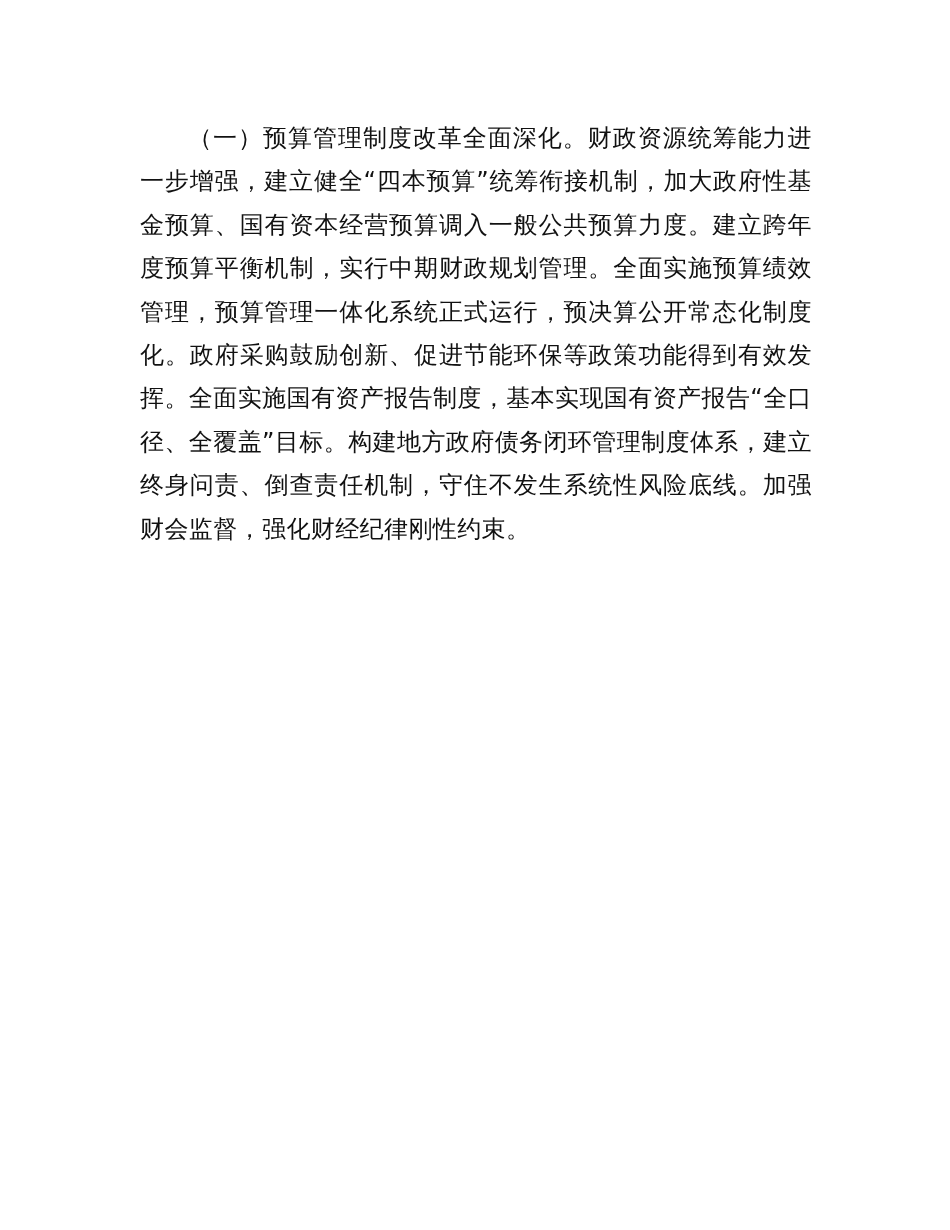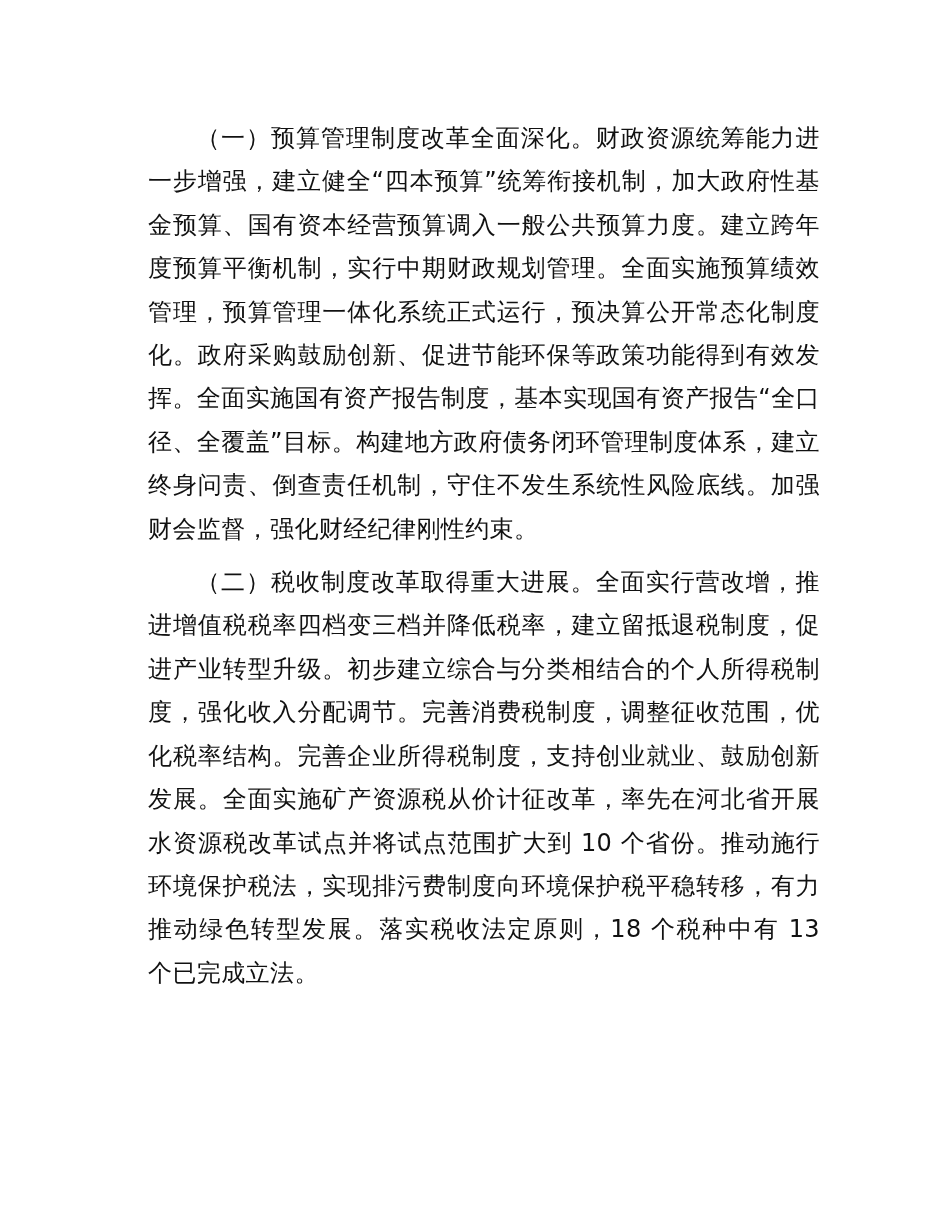--- a/index.html
+++ b/index.html
@@ -8,21 +8,21 @@
       background: #ffffff;
     }
     body {
       width: 950px;
       height: 1230px;
       position: relative;
       overflow: hidden;
     }
     .page {
       position: absolute;
-      left: 148px;
+      left: 140px;
       top: 117px;
       width: 672px;
     }
     .para {
       margin: 0 0 10px 0;
       padding: 0;
       font-family: "DejaVu Sans", sans-serif;
       font-size: 24px;
       line-height: 43.4px;
       color: #111111;
@@ -31,14 +31,13 @@
       text-justify: inter-character;
       letter-spacing: 0.4px;
       word-break: break-all;
     }
   </style>
 </head>
 <body>
 
 <div class="page">
   <p class="para">（一）预算管理制度改革全面深化。财政资源统筹能力进一步增强，建立健全“四本预算”统筹衔接机制，加大政府性基金预算、国有资本经营预算调入一般公共预算力度。建立跨年度预算平衡机制，实行中期财政规划管理。全面实施预算绩效管理，预算管理一体化系统正式运行，预决算公开常态化制度化。政府采购鼓励创新、促进节能环保等政策功能得到有效发挥。全面实施国有资产报告制度，基本实现国有资产报告“全口径、全覆盖”目标。构建地方政府债务闭环管理制度体系，建立终身问责、倒查责任机制，守住不发生系统性风险底线。加强财会监督，强化财经纪律刚性约束。</p>
-  <p class="para">（二）税收制度改革取得重大进展。全面实行营改增，推进增值税税率四档变三档并降低税率，建立留抵退税制度，促进产业转型升级。初步建立综合与分类相结合的个人所得税制度，强化收入分配调节。完善消费税制度，调整征收范围，优化税率结构。完善企业所得税制度，支持创业就业、鼓励创新发展。全面实施矿产资源税从价计征改革，率先在河北省开展水资源税改革试点并将试点范围扩大到 10 个省份。推动施行环境保护税法，实现排污费制度向环境保护税平稳转移，有力推动绿色转型发展。落实税收法定原则，18 个税种中有 13 个已完成立法。</p>
 </div>
 
 </body></html>

